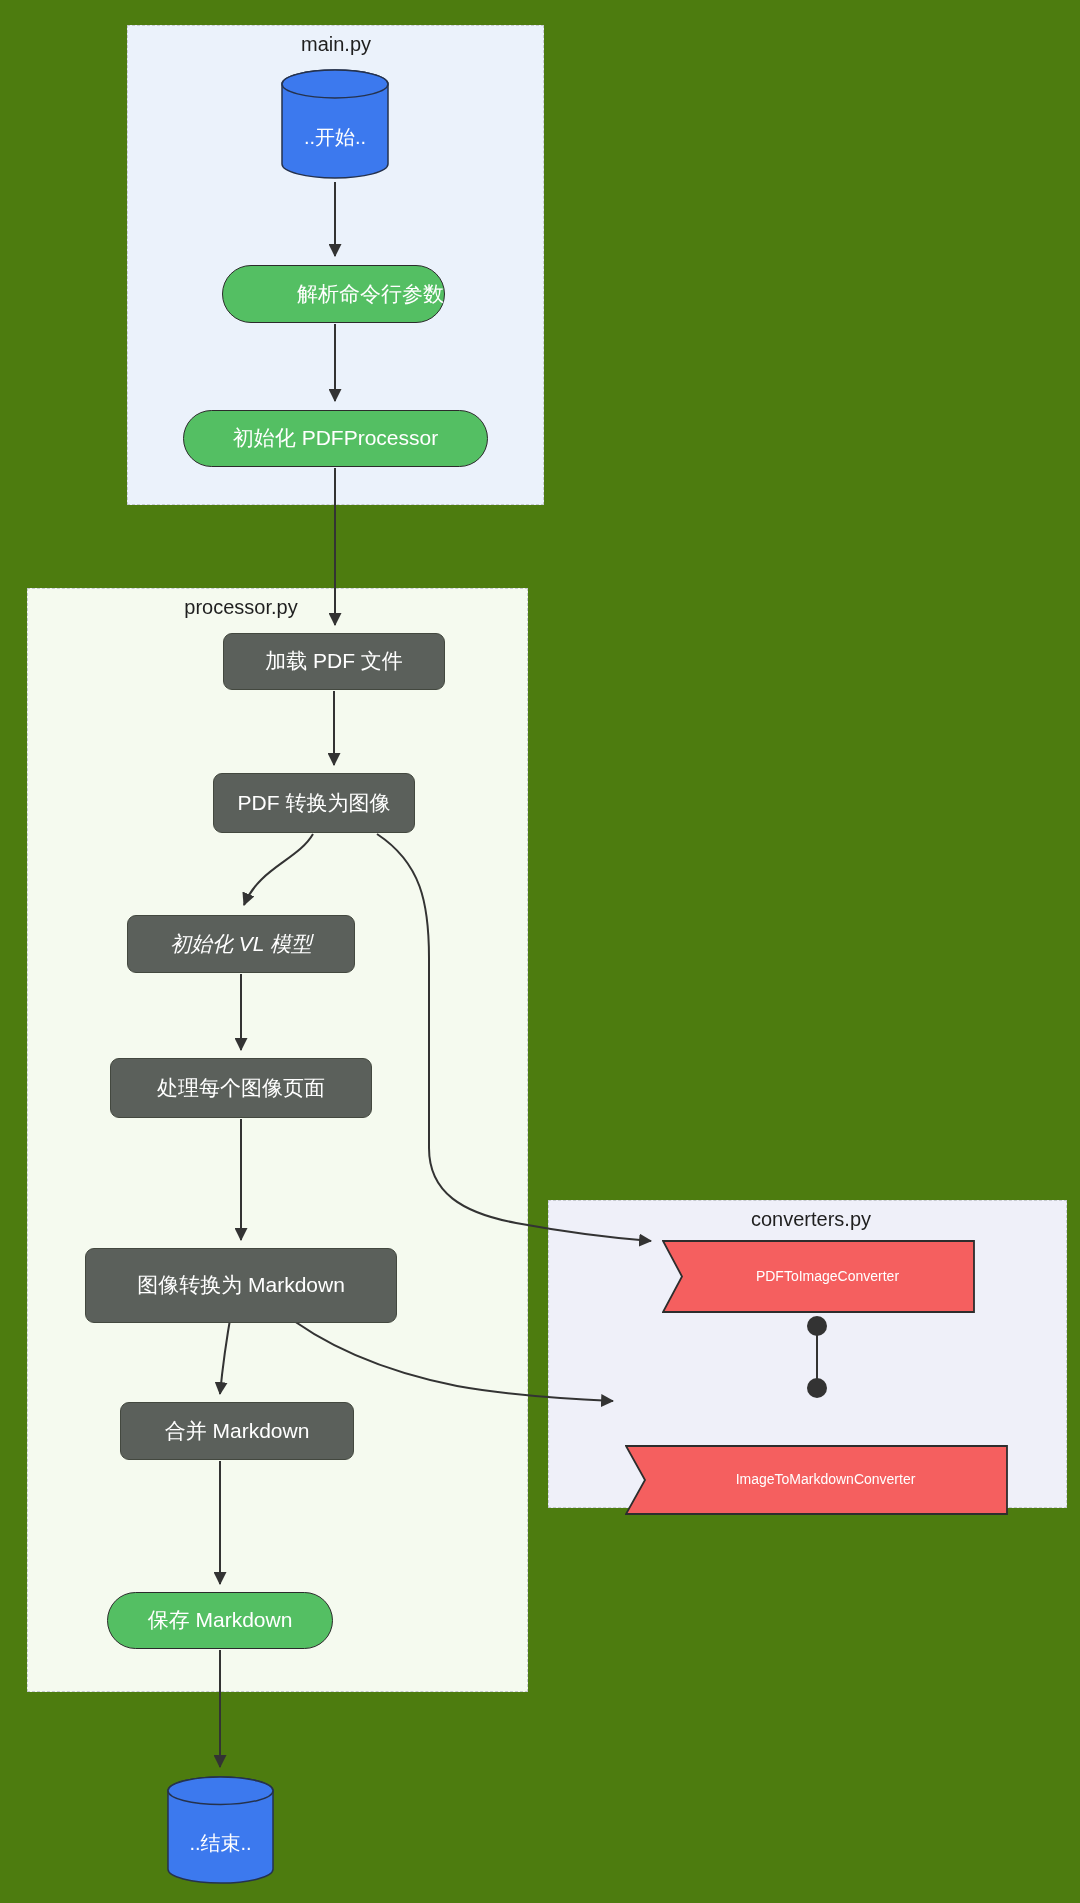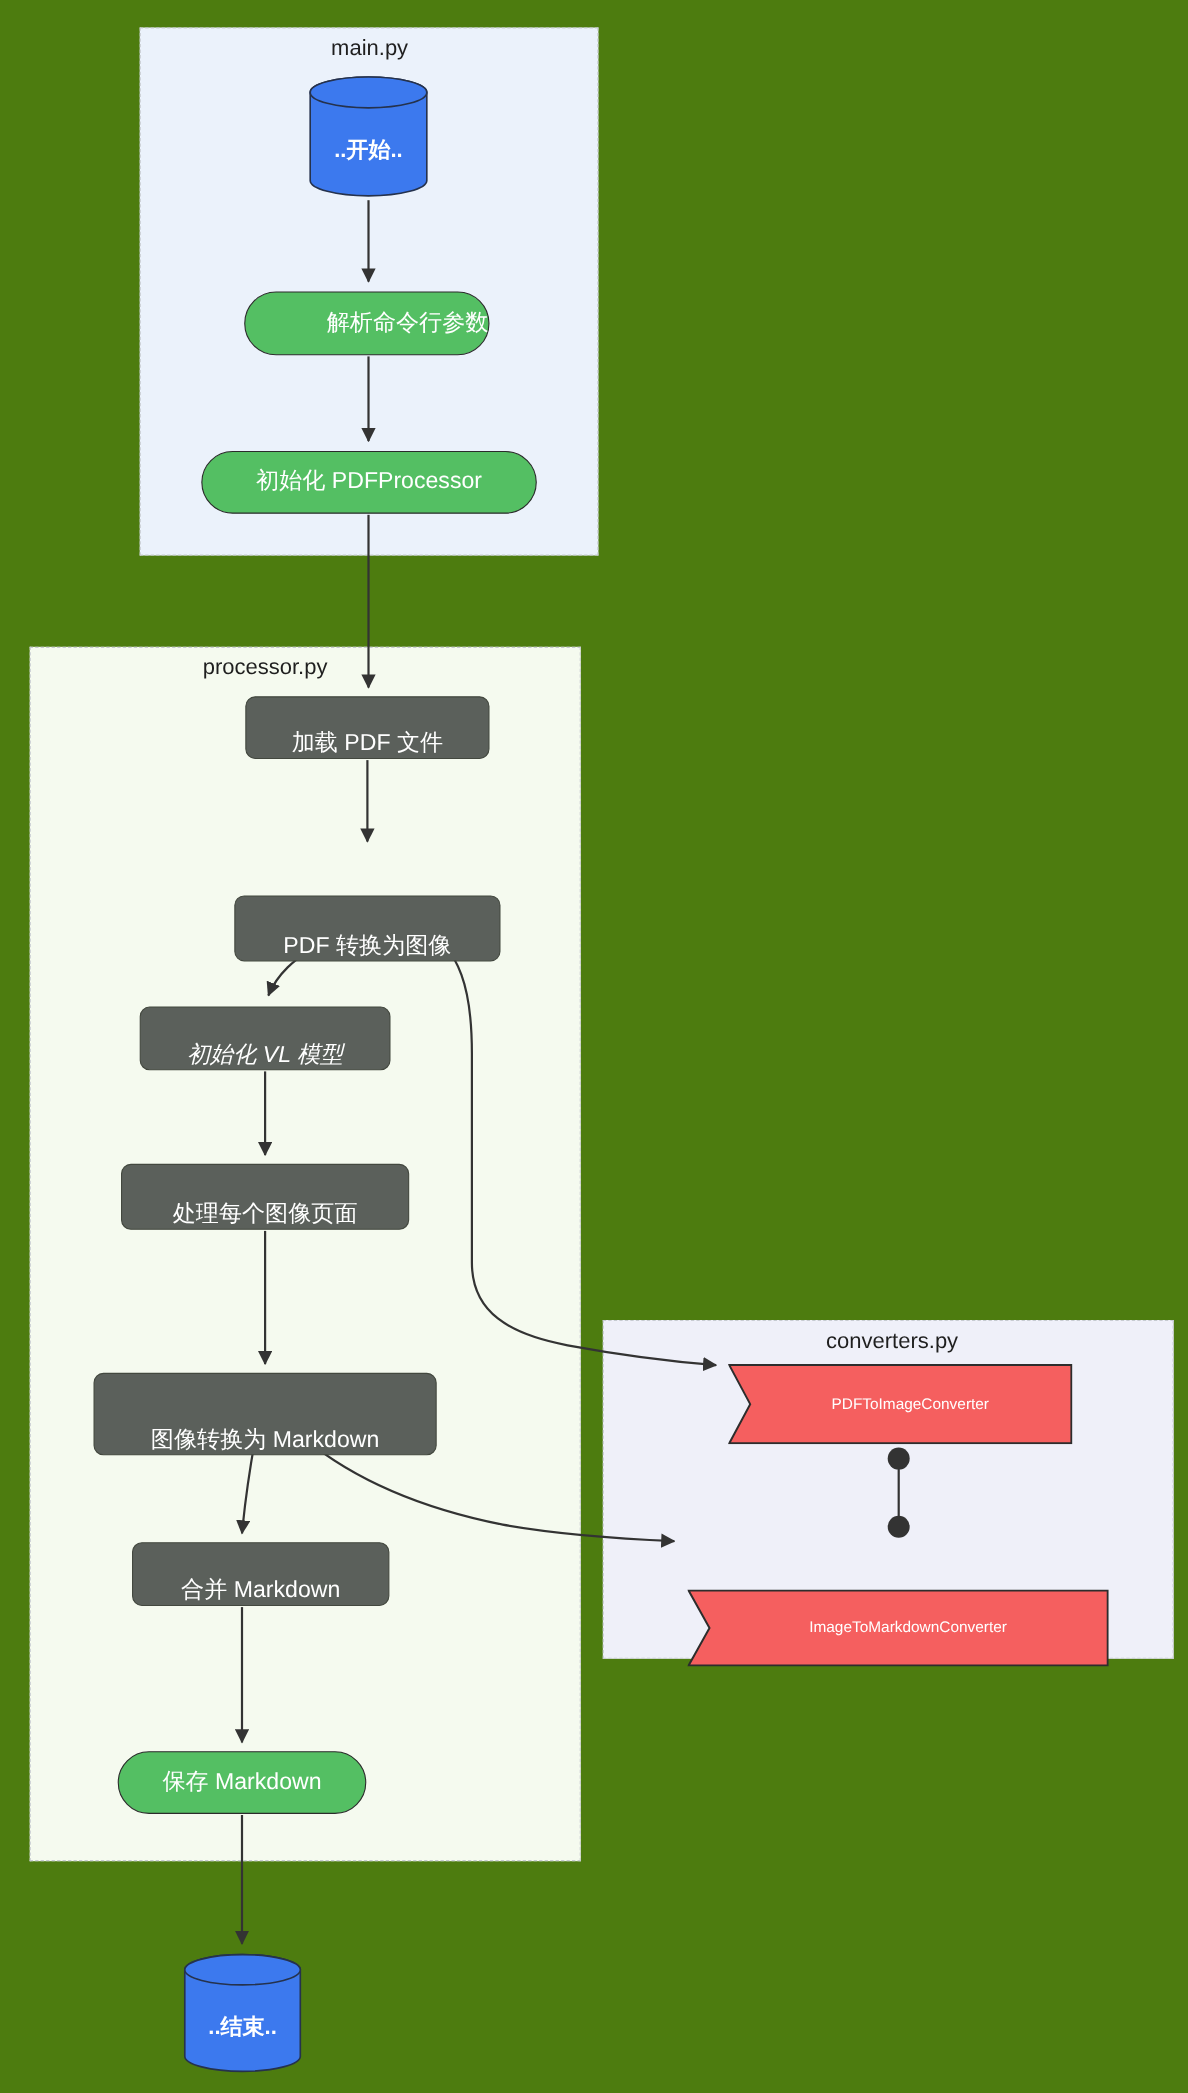--- a/index.html
+++ b/index.html
@@ -33,26 +33,26 @@
   
   svg.edges{position:absolute;left:0;top:0;z-index:2;pointer-events:none;}
   .edge{stroke:var(--edge-color);stroke-width:2;fill:none;}
   .edge-dot{fill:var(--edge-color);stroke:none;}
   #arrowhead path{fill:var(--edge-color);}
 
   
   .node{position:absolute;z-index:3;display:flex;align-items:center;justify-content:center;
         box-sizing:border-box;color:var(--node-text);font-size:21px;line-height:1.25;
         text-align:center;white-space:nowrap;}
-  .node.rect{background:var(--step-fill);border:1.5px solid var(--step-stroke);border-radius:9px;align-items:flex-end;}
+  .node.rect{background:var(--step-fill);border:1.5px solid var(--step-stroke);border-radius:9px;}
   .node.stadium{background:var(--process-fill);border:1.5px solid var(--process-stroke);border-radius:999px;}
   .node .shape{position:absolute;left:0;top:0;width:100%;height:100%;}
   .node.cylinder{background:transparent;font-size:20px;}
   .cyl-fill{fill:var(--start-end-fill);stroke:var(--start-end-stroke);stroke-width:1.5;vector-effect:non-scaling-stroke;}
-  .cyl-label{position:relative;z-index:1;padding-top:27px;font-weight:bold;}
+  .cyl-label{position:relative;z-index:1;padding-top:27px;}
   .node.banner{background:transparent;font-size:14px;}
   .banner-fill{fill:var(--converter-fill);stroke:var(--converter-stroke);stroke-width:1.8;vector-effect:non-scaling-stroke;}
   .banner-label{position:relative;z-index:1;padding-left:24px;padding-right:6px;}
 </style>
 </head>
 <body>
 
 <div class="canvas">
 
   <div class="cluster main" style="left:127px;top:25px;width:417px;height:480px;">
@@ -103,21 +103,21 @@
   </div>
 
   <div class="node stadium" style="left:183px;top:410px;width:305px;height:57px;">
     <span>初始化 PDFProcessor</span>
   </div>
 
   <div class="node rect" style="left:223px;top:633px;width:222px;height:57px;">
     <span>加载 PDF 文件</span>
   </div>
 
-  <div class="node rect" style="left:213px;top:773px;width:242px;height:60px;margin-top:41px;">
+  <div class="node rect" style="left:213px;top:773px;width:202px;height:60px;">
     <span>PDF 转换为图像</span>
   </div>
 
   <div class="node rect" style="left:127px;top:915px;width:228px;height:58px;font-style:italic;">
     <span>初始化 VL 模型</span>
   </div>
 
   <div class="node rect" style="left:110px;top:1058px;width:262px;height:60px;">
     <span>处理每个图像页面</span>
   </div>

